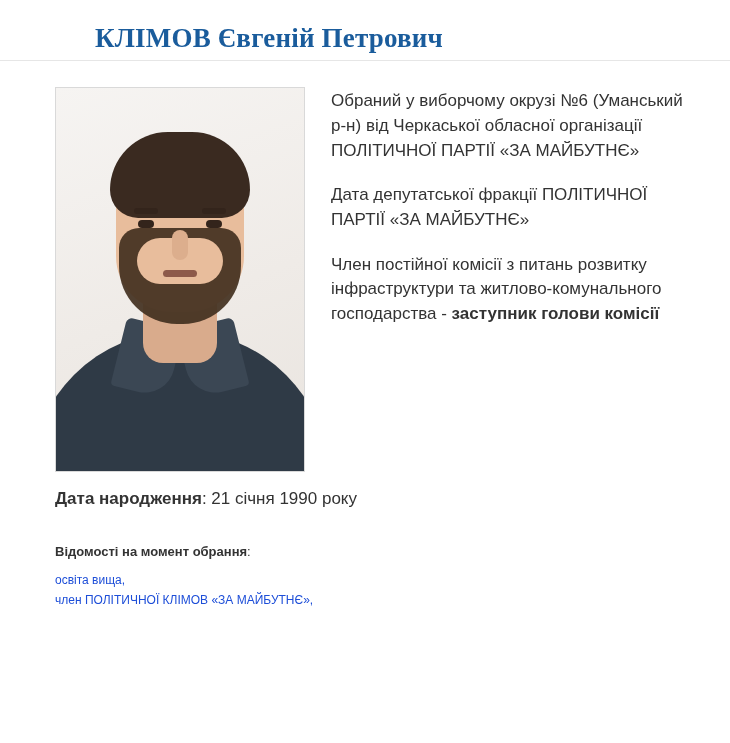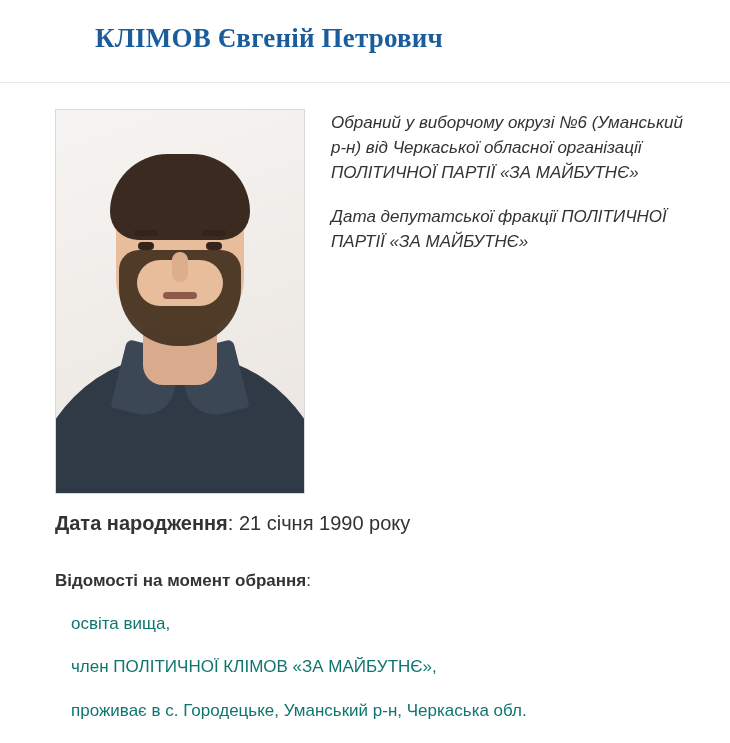--- a/index.html
+++ b/index.html
@@ -15,21 +15,21 @@
     color: #333333;
     overflow: hidden;
   }
   .page {
     position: relative;
     width: 730px;
     height: 743px;
     box-sizing: border-box;
   }
   .title-bar {
-    padding: 22px 0 28px 95px;
+    padding: 22px 0 6px 95px;
     border-bottom: 1px solid #e6e6e6;
   }
   .page-title {
     font-family: "Liberation Serif", serif;
     font-size: 27px;
     font-weight: bold;
     color: #1a5c9c;
     letter-spacing: 0.2px;
     line-height: 1.2;
     margin: 0;
@@ -181,48 +181,47 @@
   }
   .bio {
     flex: 1 1 auto;
     padding-top: 2px;
   }
   .bio p {
     margin: 0 0 20px 0;
     font-size: 17px;
     line-height: 1.45;
     color: #333333;
-    font-style: italic;
   }
   .bio p:last-child {
     margin-bottom: 0;
   }
   .bold {
     font-weight: bold;
   }
   .birth-line {
     margin: 14px 0 0 0;
-    font-size: 20px;
+    font-size: 17px;
     line-height: 1.5;
     color: #333333;
   }
   .info-block {
     margin-top: 30px;
   }
   .info-head {
-    font-size: 17px;
+    font-size: 13px;
     line-height: 1.5;
     margin: 0 0 10px 0;
     color: #333333;
   }
   .info-line {
-    font-size: 17px;
+    font-size: 12px;
     line-height: 1.62;
-    margin: 16px;
-    color: #0f766e;
+    margin: 0;
+    color: #1d4ed8;
   }
 </style>
 </head>
 <body>
 
 <div class="page">
 
   <div class="title-bar">
     <h1 class="page-title">КЛІМОВ Євгеній Петрович</h1>
   </div>
@@ -247,27 +246,27 @@
           <div class="ph-eye-l"></div>
           <div class="ph-eye-r"></div>
           <div class="ph-brow-l"></div>
           <div class="ph-brow-r"></div>
         </div>
       </div>
 
       <div class="bio">
         <p>Обраний у виборчому окрузі №6 (Уманський р-н) від Черкаської обласної організації ПОЛІТИЧНОЇ ПАРТІЇ «ЗА МАЙБУТНЄ»</p>
         <p>Дата депутатської фракції ПОЛІТИЧНОЇ ПАРТІЇ «ЗА МАЙБУТНЄ»</p>
+        <p><span>Член постійної комісії з питань розвитку інфраструктури та житлово-комунального господарства - </span><span class="bold">заступник голови комісії</span></p>
       </div>
 
     </div>
 
     <p class="birth-line"><span class="bold">Дата народження</span><span>: </span><span>21 січня 1990 року</span></p>
 
     <div class="info-block">
       <p class="info-head"><span class="bold">Відомості на момент обрання</span><span>:</span></p>
       <p class="info-line">освіта вища,</p>
       <p class="info-line">член ПОЛІТИЧНОЇ КЛІМОВ «ЗА МАЙБУТНЄ»,</p>
-      <p class="info-line">проживає в с. Городецьке, Уманський р-н, Черкаська обл.</p>
     </div>
 
   </div>
 </div>
 
 </body></html>

